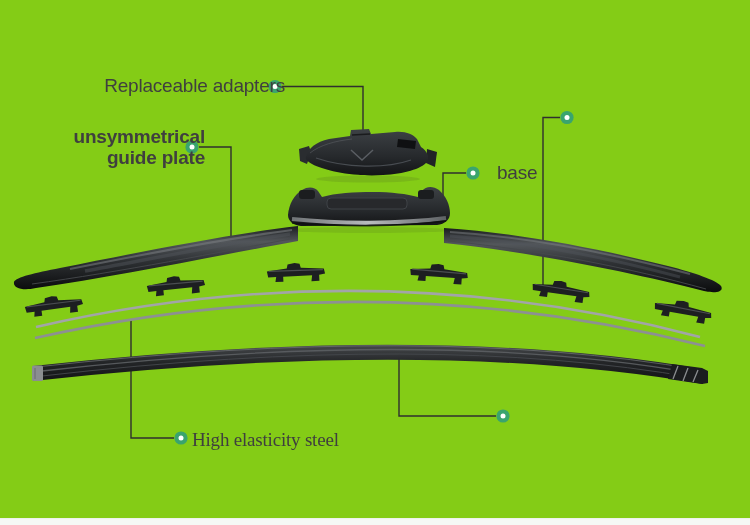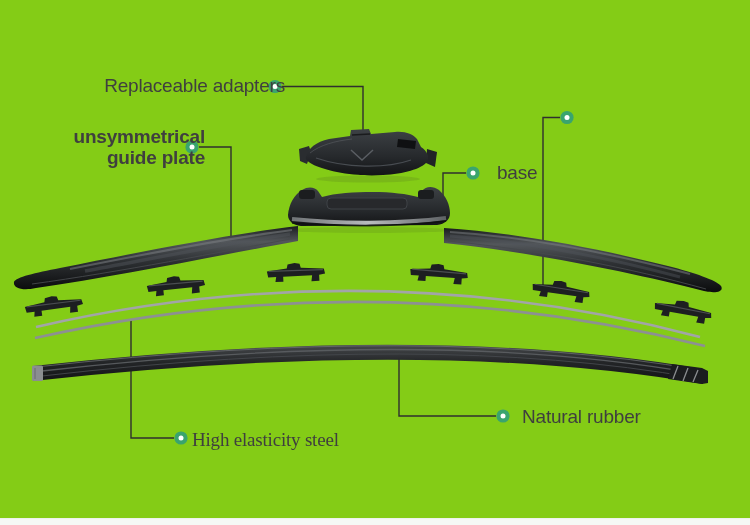--- a/index.html
+++ b/index.html
@@ -167,16 +167,15 @@
         <circle cx="503" cy="416" r="6.6" fill="#3aa46e"></circle>
         <circle cx="503" cy="416" r="2.5" fill="#ffffff"></circle>
       </g>
     </g>
   </svg>
 
   <div class="label l-adapters">Replaceable adapters</div>
   <div class="label l-guide">unsymmetrical guide plate</div>
   <div class="label l-base">base</div>
   <div class="label l-steel">High elasticity steel</div>
-  <div class="label l-rubber">Natural rubber</div>
 
   <div class="footer-strip"></div>
 </div>
 
 </body></html>

